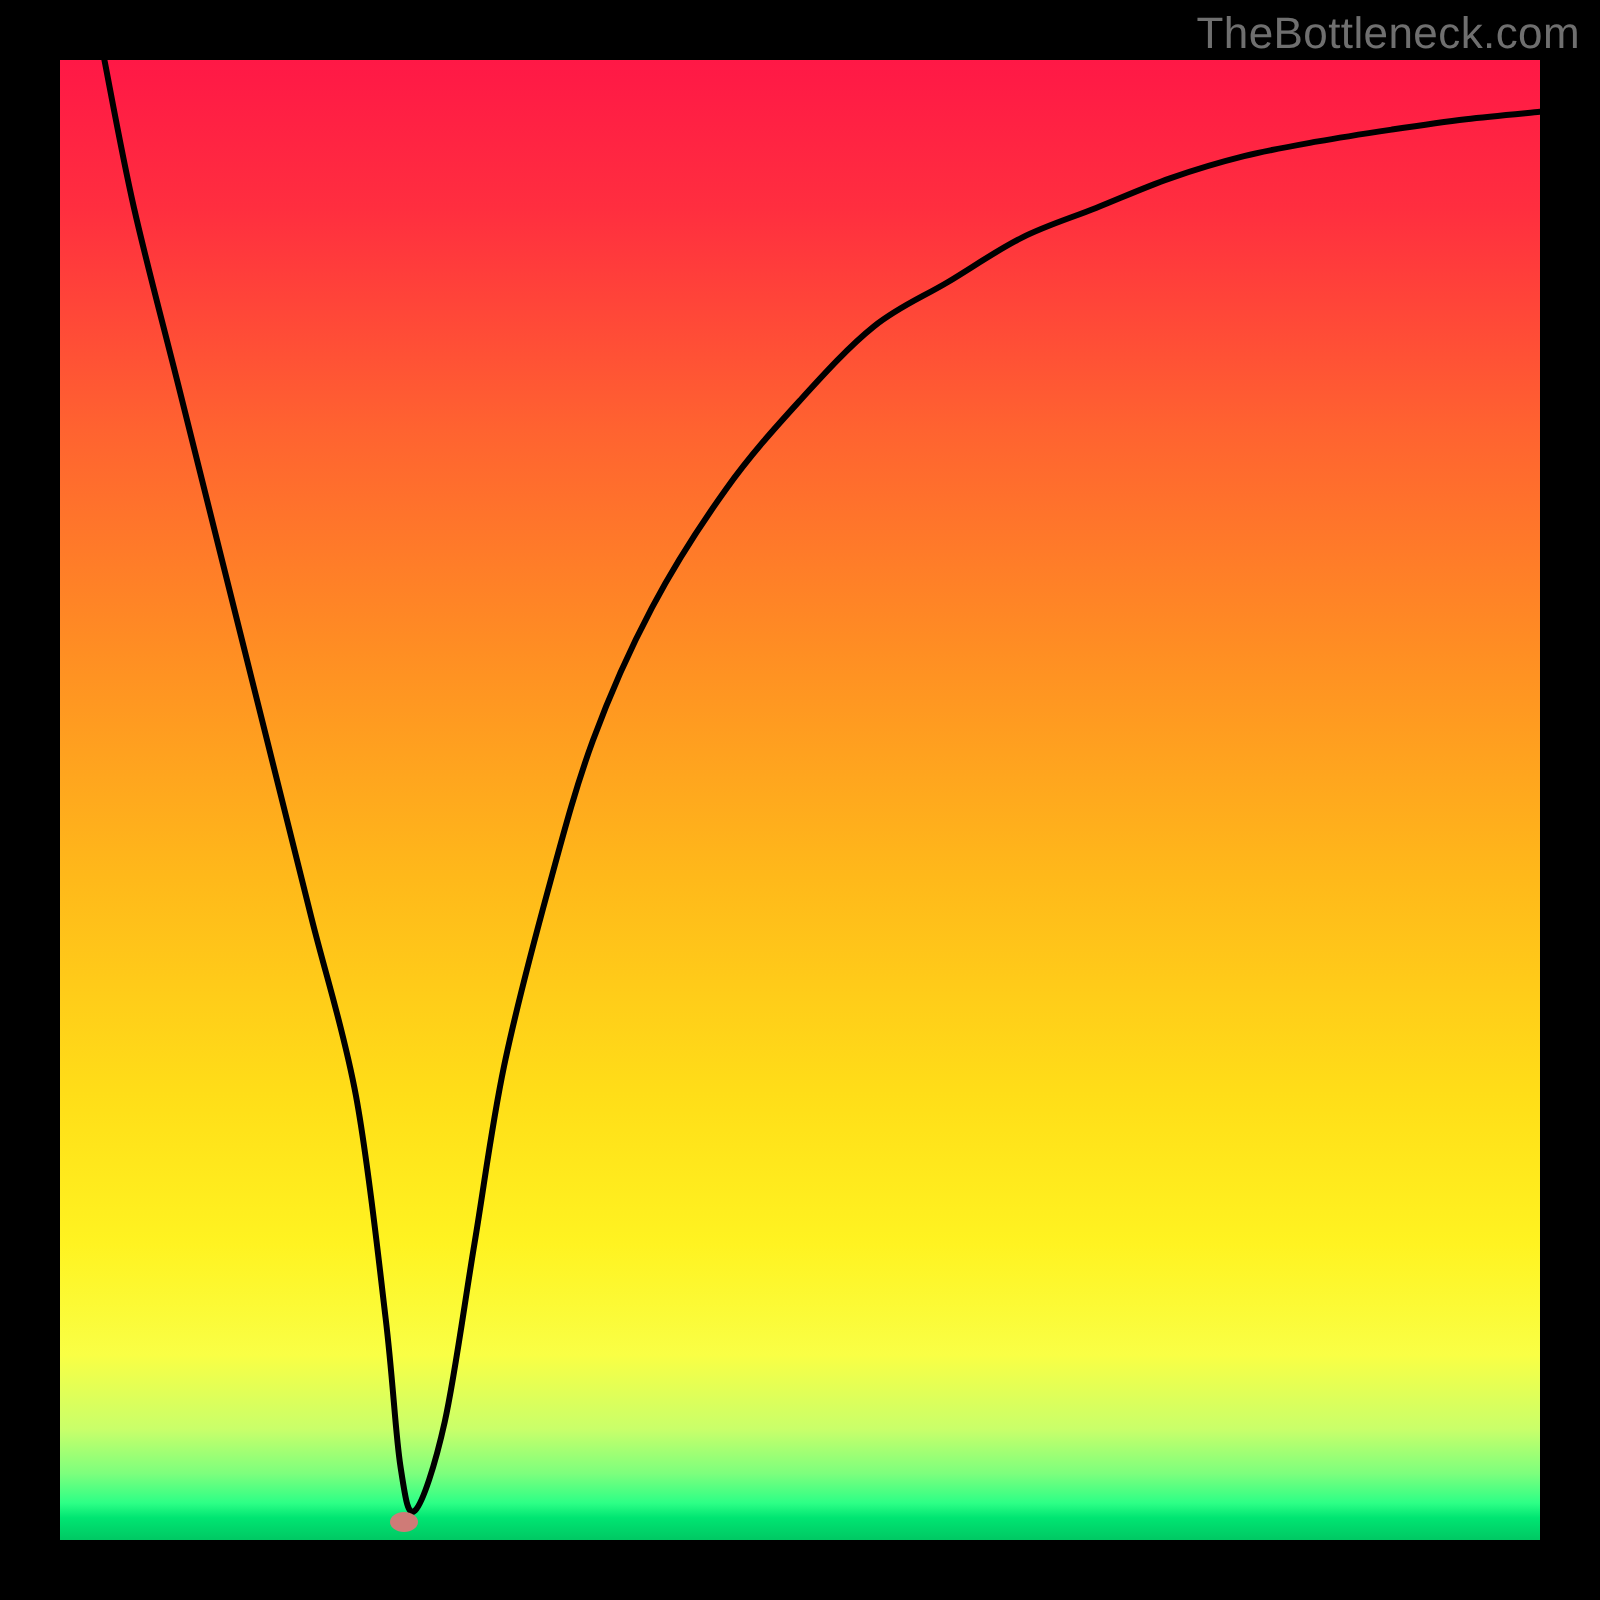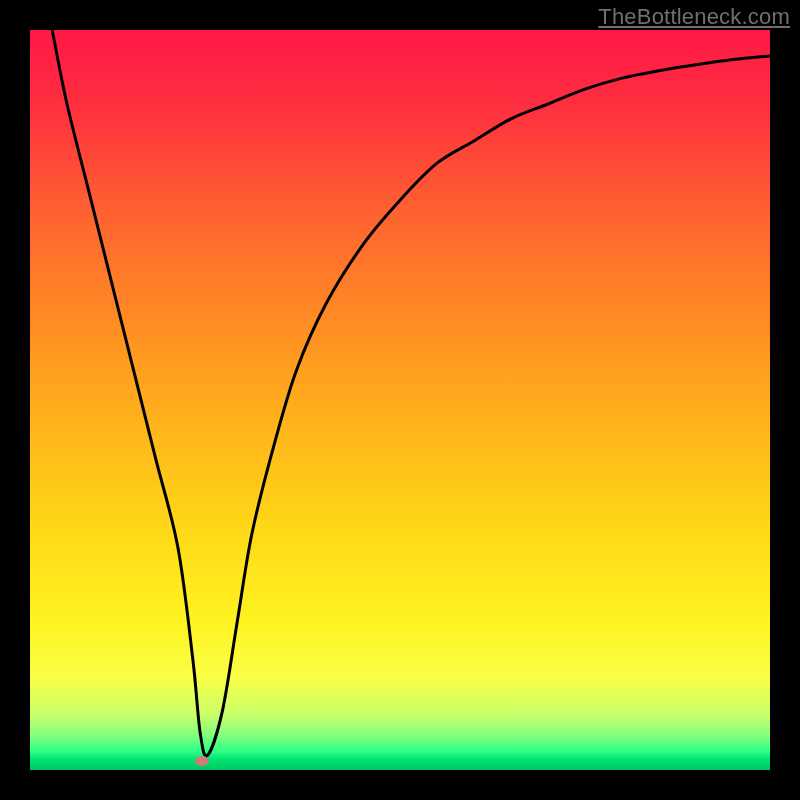--- a/index.html
+++ b/index.html
@@ -27,21 +27,20 @@
     height: 100%;
   }
   .attribution {
     position: absolute;
     top: 4px;
     right: 10px;
     color: #6f6f6f;
     font-size: 22px;
     font-weight: 500;
     letter-spacing: 0.2px;
-    text-decoration: underline;
   }
   svg.curve {
     position: absolute;
     left: 0;
     top: 0;
   }
   .marker {
     position: absolute;
     width: 14px;
     height: 10px;

